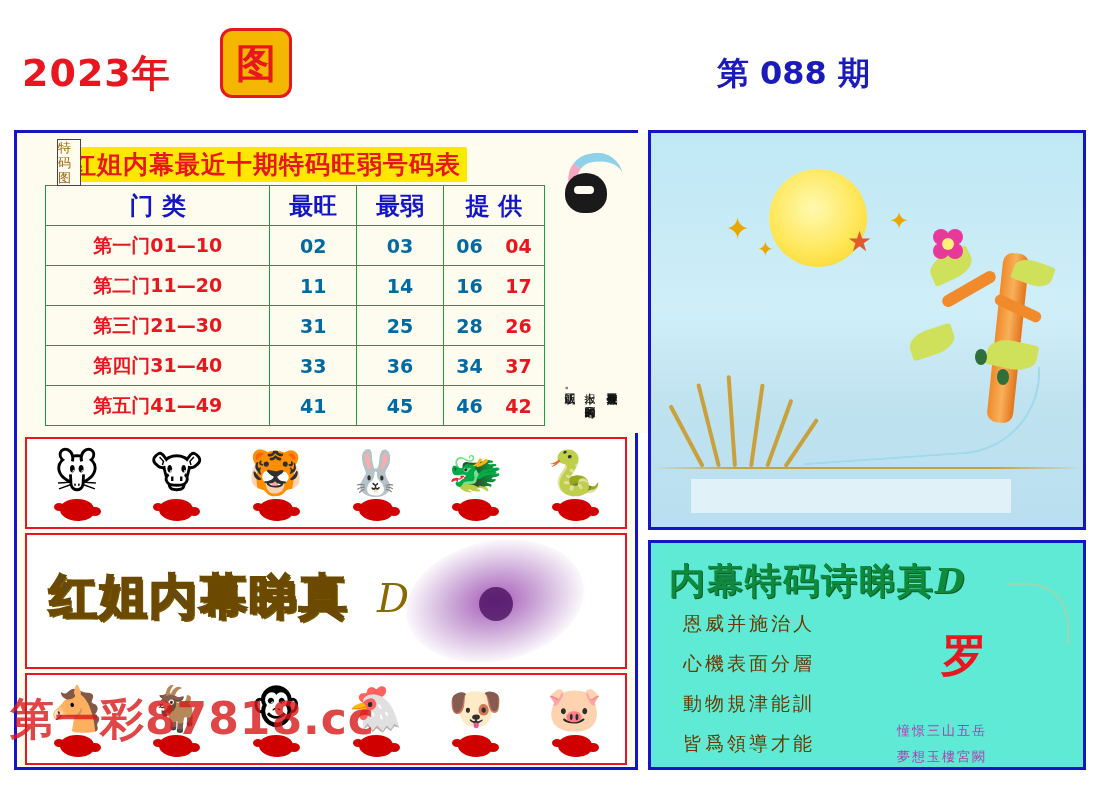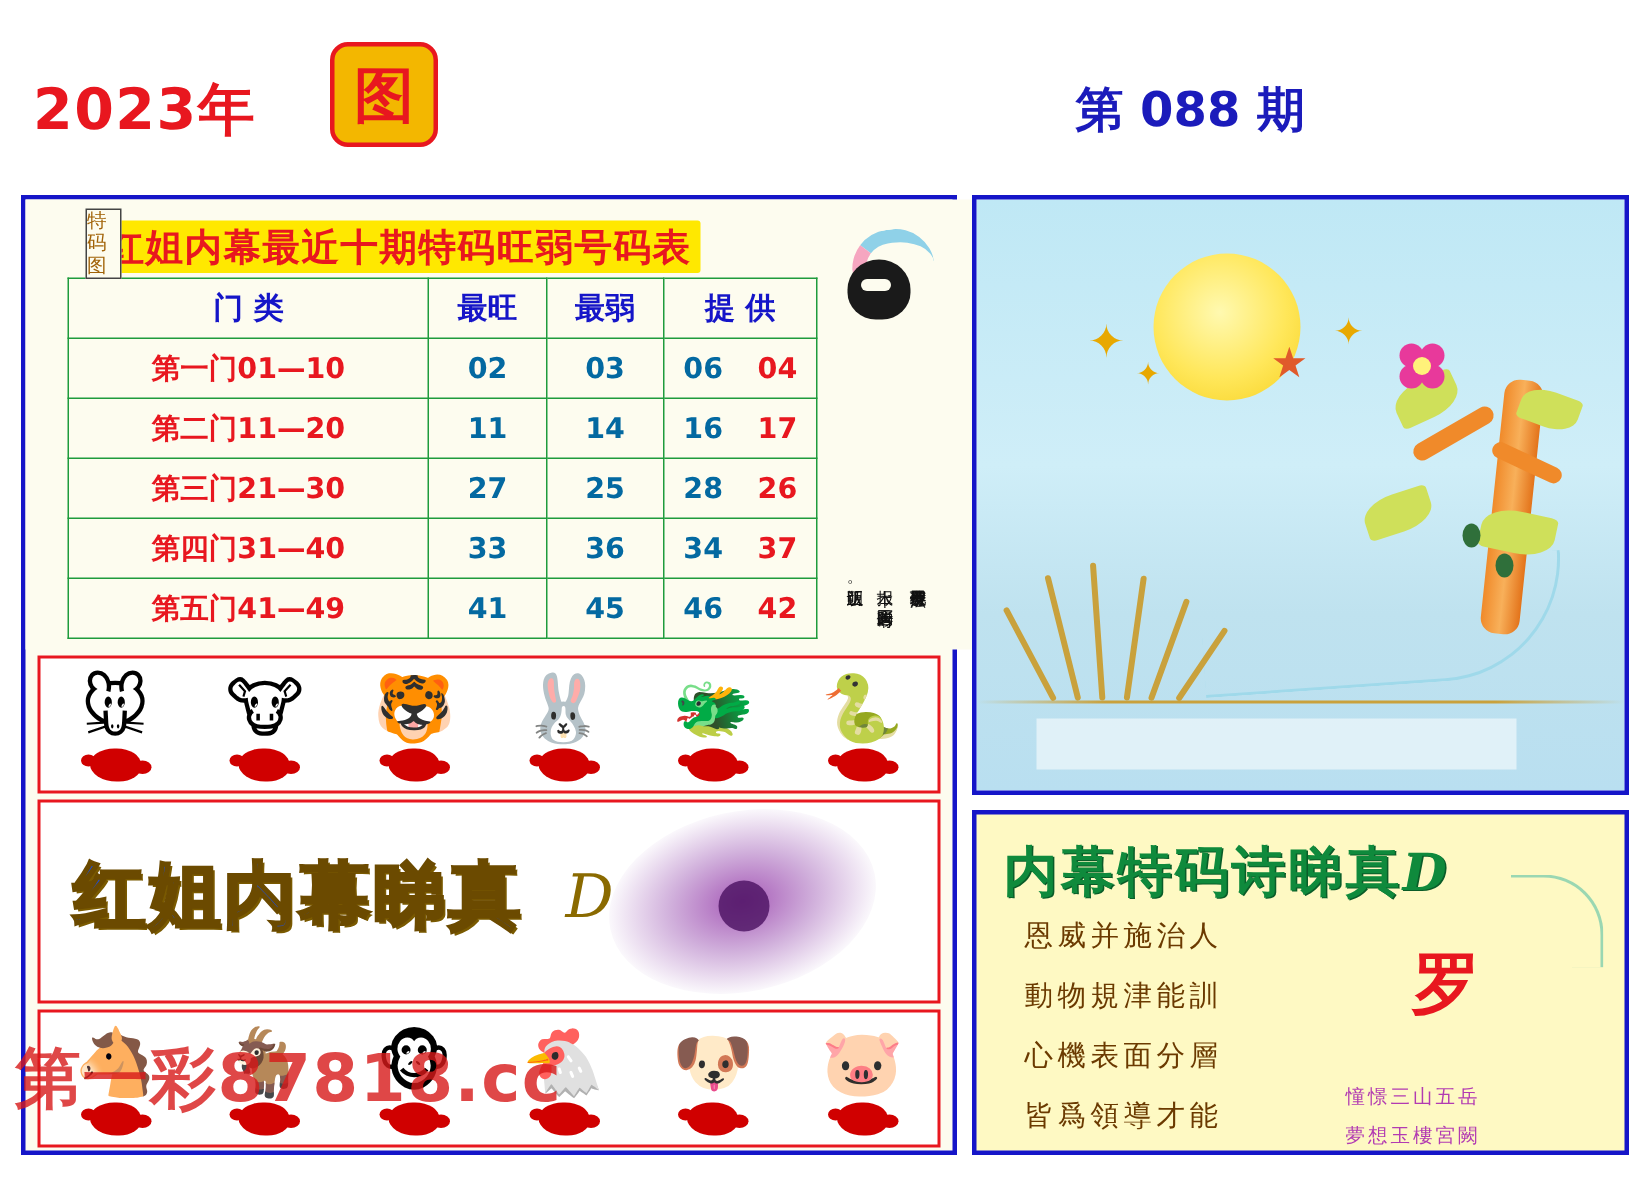--- a/index.html
+++ b/index.html
@@ -80,21 +80,21 @@
     background:#fdfcef;
   }
   table.main-tbl td, table.main-tbl th{
     border:1px solid #1f9b3d;
     height:37px;
     text-align:center;
     font-size:19px;
     font-family:"DejaVu Sans",sans-serif;
   }
   table.main-tbl th{
-    color:#1515c8;font-weight:bold;font-size:20px;
+    color:#1515c8;font-weight:bold;font-size:24px;
   }
   .cat-cell{color:#e8171f;font-weight:bold;font-size:18px;}
   .v-green{color:#0369a1;font-weight:bold;}
   .v-red{color:#e8171f;font-weight:bold;}
   .pair{display:flex;justify-content:space-around;align-items:center;}
 
   
   .seal{
     position:absolute;left:548px;top:20px;width:62px;height:72px;
   }
@@ -259,21 +259,21 @@
     position:absolute;left:40px;bottom:14px;width:320px;height:34px;
     background:rgba(255,255,255,0.55);
   }
 
   
   .poem-panel{
     position:absolute;left:648px;top:540px;
     width:438px;height:230px;
     border:3px solid #1515c8;
     box-sizing:border-box;
-    background:#fef9c3;
+    background:#5eead4;
     overflow:hidden;
   }
   .poem-title{
     position:absolute;left:18px;top:14px;
     font-size:36px;font-weight:bold;
     font-family:"DejaVu Sans",sans-serif;
     color:#0f8a3c;
     text-shadow:1px 1px 0 #0a5c28;
     letter-spacing:2px;
   }
@@ -369,21 +369,21 @@
             <td class="v-green">14</td>
             <td>
               <div class="pair">
                 <span class="v-green">16</span>
                 <span class="v-red">17</span>
               </div>
             </td>
           </tr>
           <tr>
             <td class="cat-cell">第三门21—30</td>
-            <td class="v-green">27</td>
+            <td class="v-green">31</td>
             <td class="v-green">25</td>
             <td>
               <div class="pair">
                 <span class="v-green">28</span>
                 <span class="v-red">26</span>
               </div>
             </td>
           </tr>
           <tr>
             <td class="cat-cell">第四门31—40</td>
@@ -523,22 +523,22 @@
     <div class="bottom-band"></div>
   </div>
 
   <div class="poem-panel">
     <div class="poem-title">
       <span>内幕特码诗睇真</span><span class="swash">D</span>
     </div>
     <div class="corner-swirl"></div>
     <div class="poem-lines">
       <div>恩威并施治人</div>
+      <div>心機表面分層</div>
       <div>動物規津能訓</div>
-      <div>心機表面分層</div>
       <div>皆爲領導才能</div>
     </div>
     <div class="big-char">罗</div>
     <div class="couplet">
       <div>憧憬三山五岳</div>
       <div>夢想玉樓宮闕</div>
     </div>
   </div>
 
   <div class="watermark">第一彩87818.cc</div>

